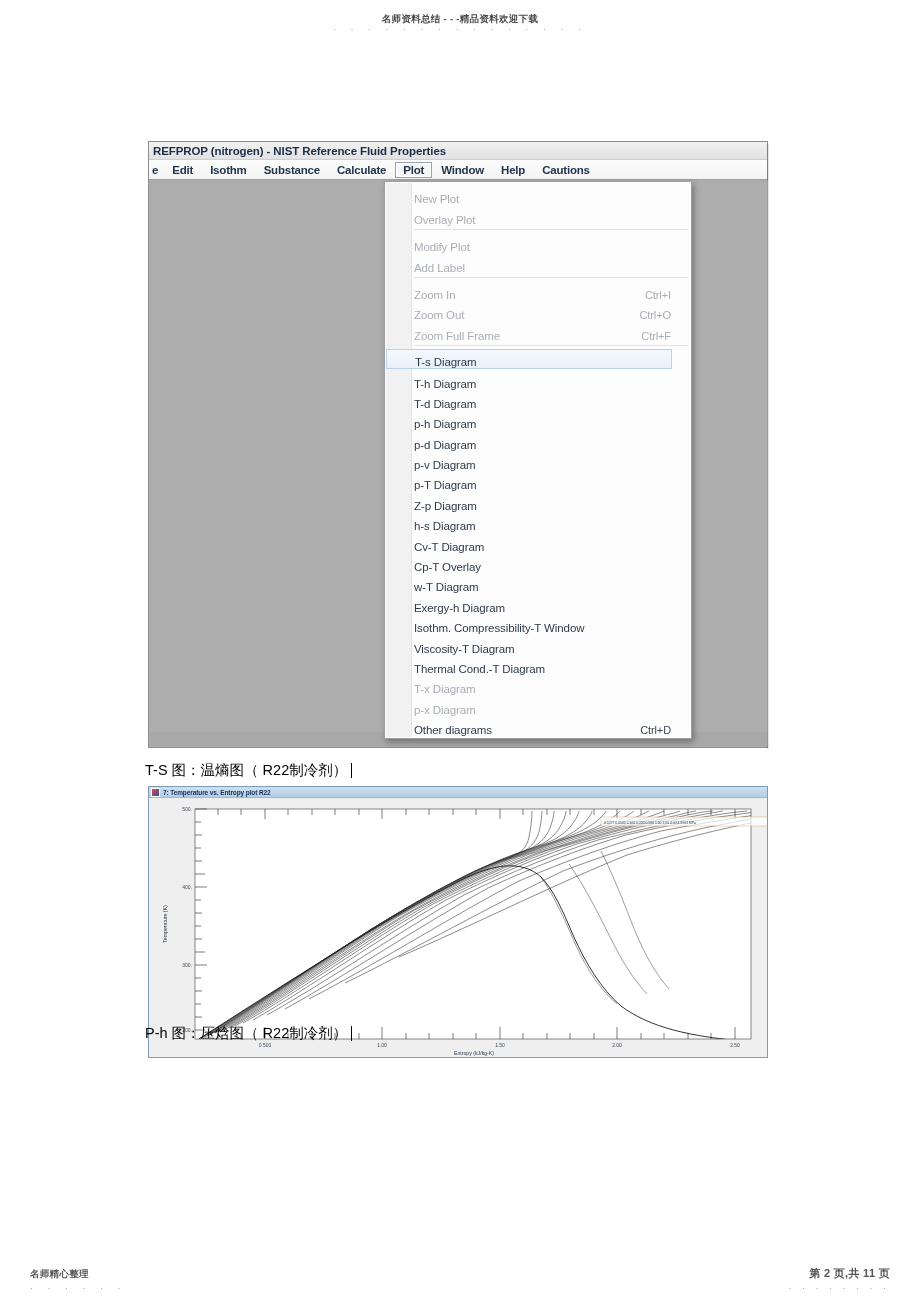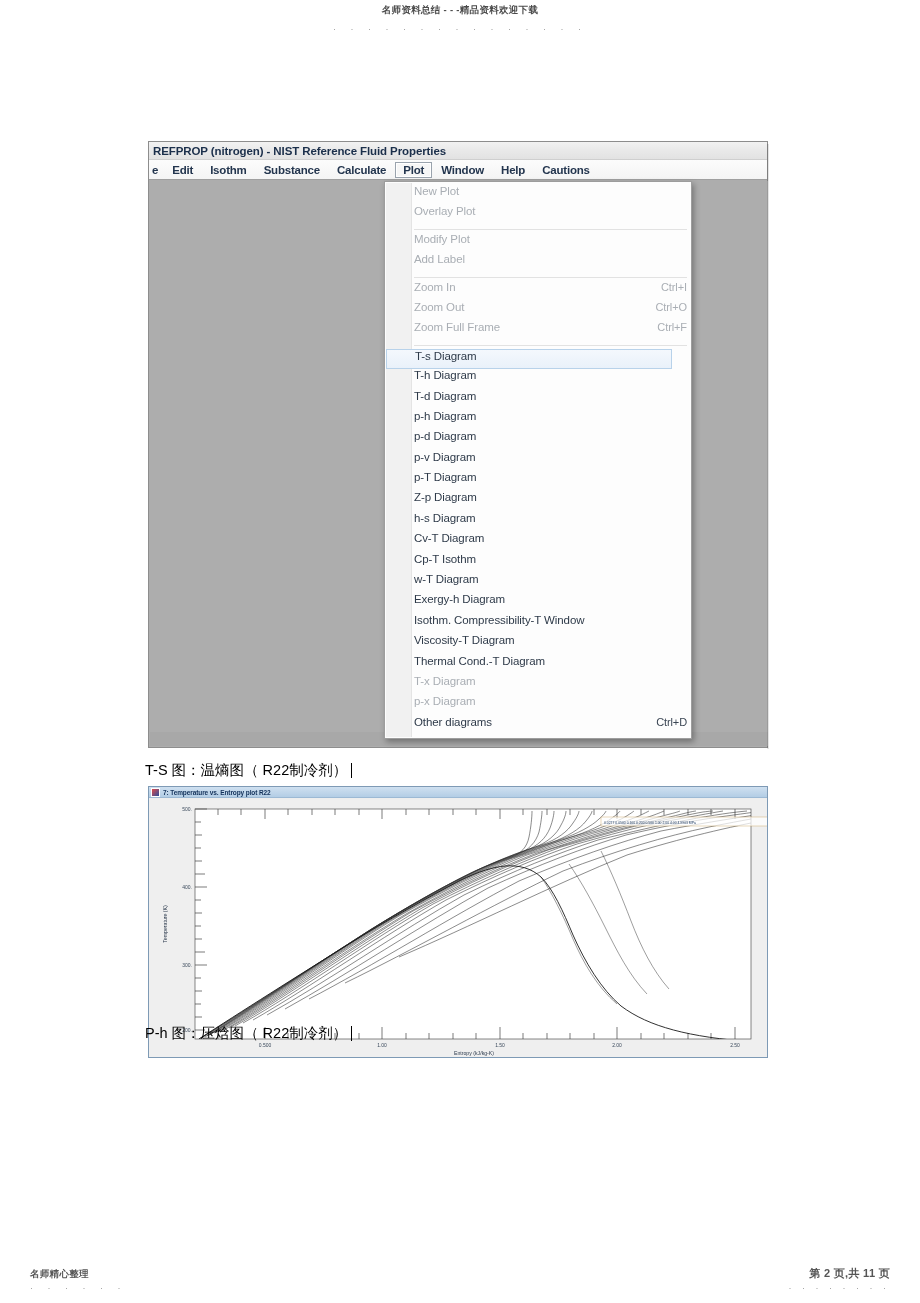--- a/index.html
+++ b/index.html
@@ -11,21 +11,21 @@
     width: 920px;
     height: 1303px;
     position: relative;
     font-family: "Liberation Sans", sans-serif;
     overflow: hidden;
   }
 
   
   .doc-header {
     position: absolute;
-    top: 3px;
+    top: 12px;
     left: 0;
     width: 920px;
     text-align: center;
     font-size: 9.5px;
     color: #4a4a4a;
     font-weight: bold;
     letter-spacing: 0.3px;
     line-height: 13px;
   }
   .doc-header-dots {
@@ -175,23 +175,23 @@
     top: 1px;
     width: 25px;
     bottom: 1px;
     background: #f1f1f1;
     border-right: 1px solid #e4e4e4;
   }
   .dd-row {
     position: relative;
     height: 20.4px;
     display: flex;
-    align-items: flex-start;
+    align-items: flex-end;
     padding-left: 29px;
-    padding-right: 4px;
+    padding-right: 20px;
     font-size: 11.5px;
     color: #2e3a49;
     white-space: nowrap;
     z-index: 2;
     box-sizing: border-box;
   }
   .dd-row .lbl { flex: 1; letter-spacing: -0.1px; }
   .dd-row .accel {
     font-size: 11px;
     color: #3a4553;
@@ -377,21 +377,21 @@
     </div>
     <div class="dd-row">
       <span class="lbl">h-s Diagram</span>
       <span class="accel"></span>
     </div>
     <div class="dd-row">
       <span class="lbl">Cv-T Diagram</span>
       <span class="accel"></span>
     </div>
     <div class="dd-row">
-      <span class="lbl">Cp-T Isothm</span>
+      <span class="lbl">Cp-T Overlay</span>
       <span class="accel"></span>
     </div>
     <div class="dd-row">
       <span class="lbl">w-T Diagram</span>
       <span class="accel"></span>
     </div>
     <div class="dd-row">
       <span class="lbl">Exergy-h Diagram</span>
       <span class="accel"></span>
     </div>

